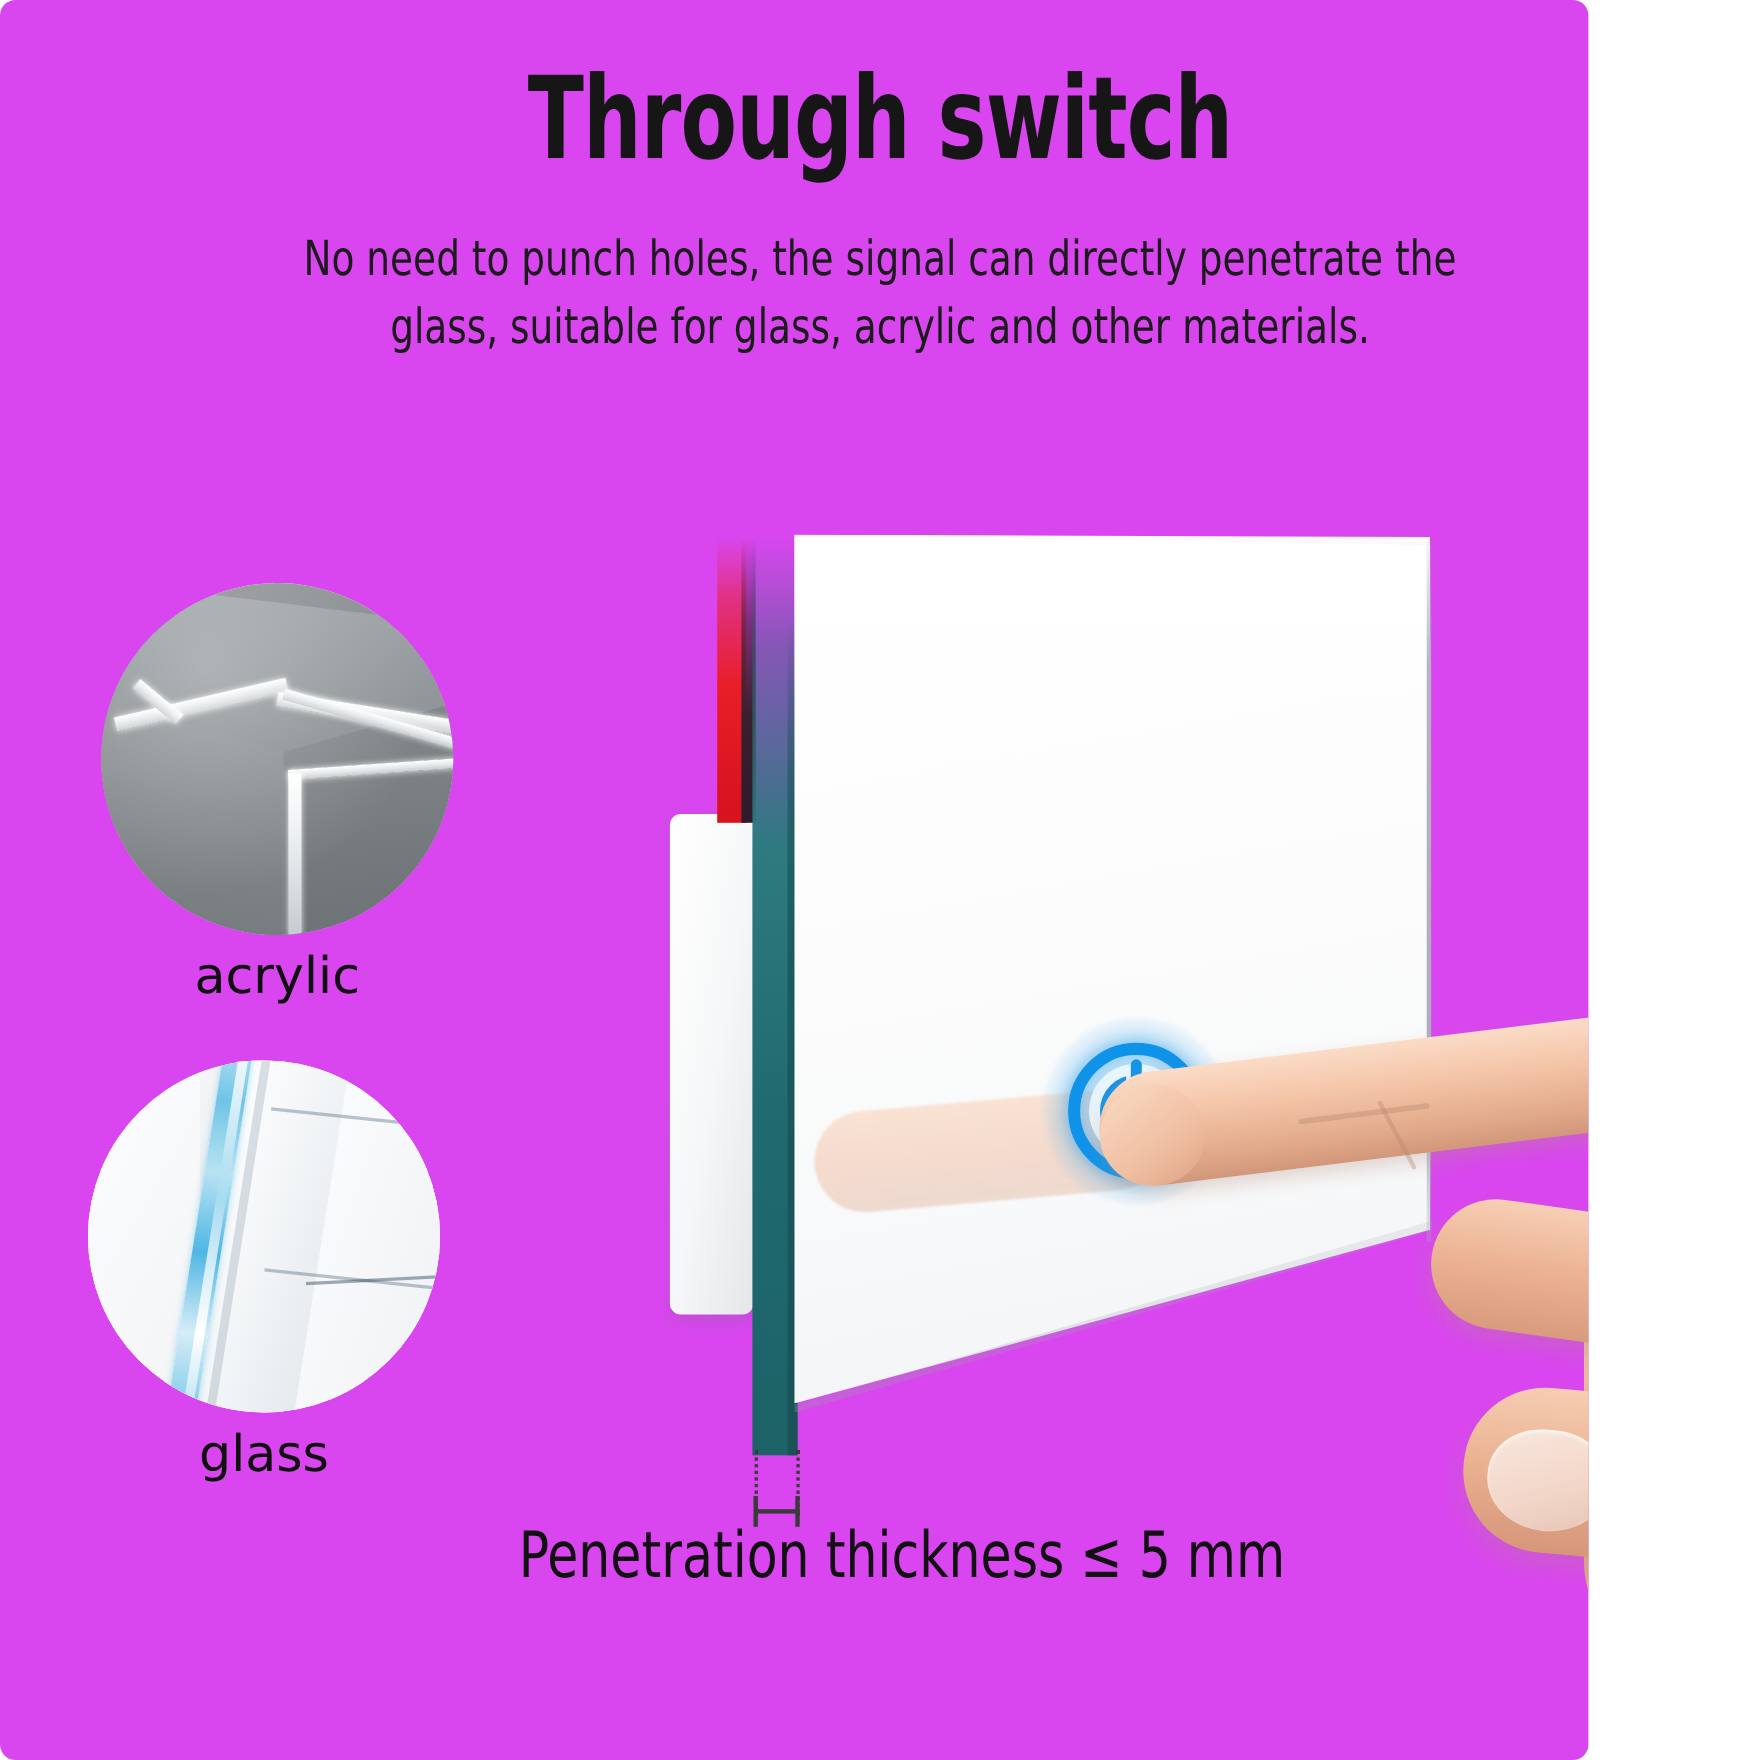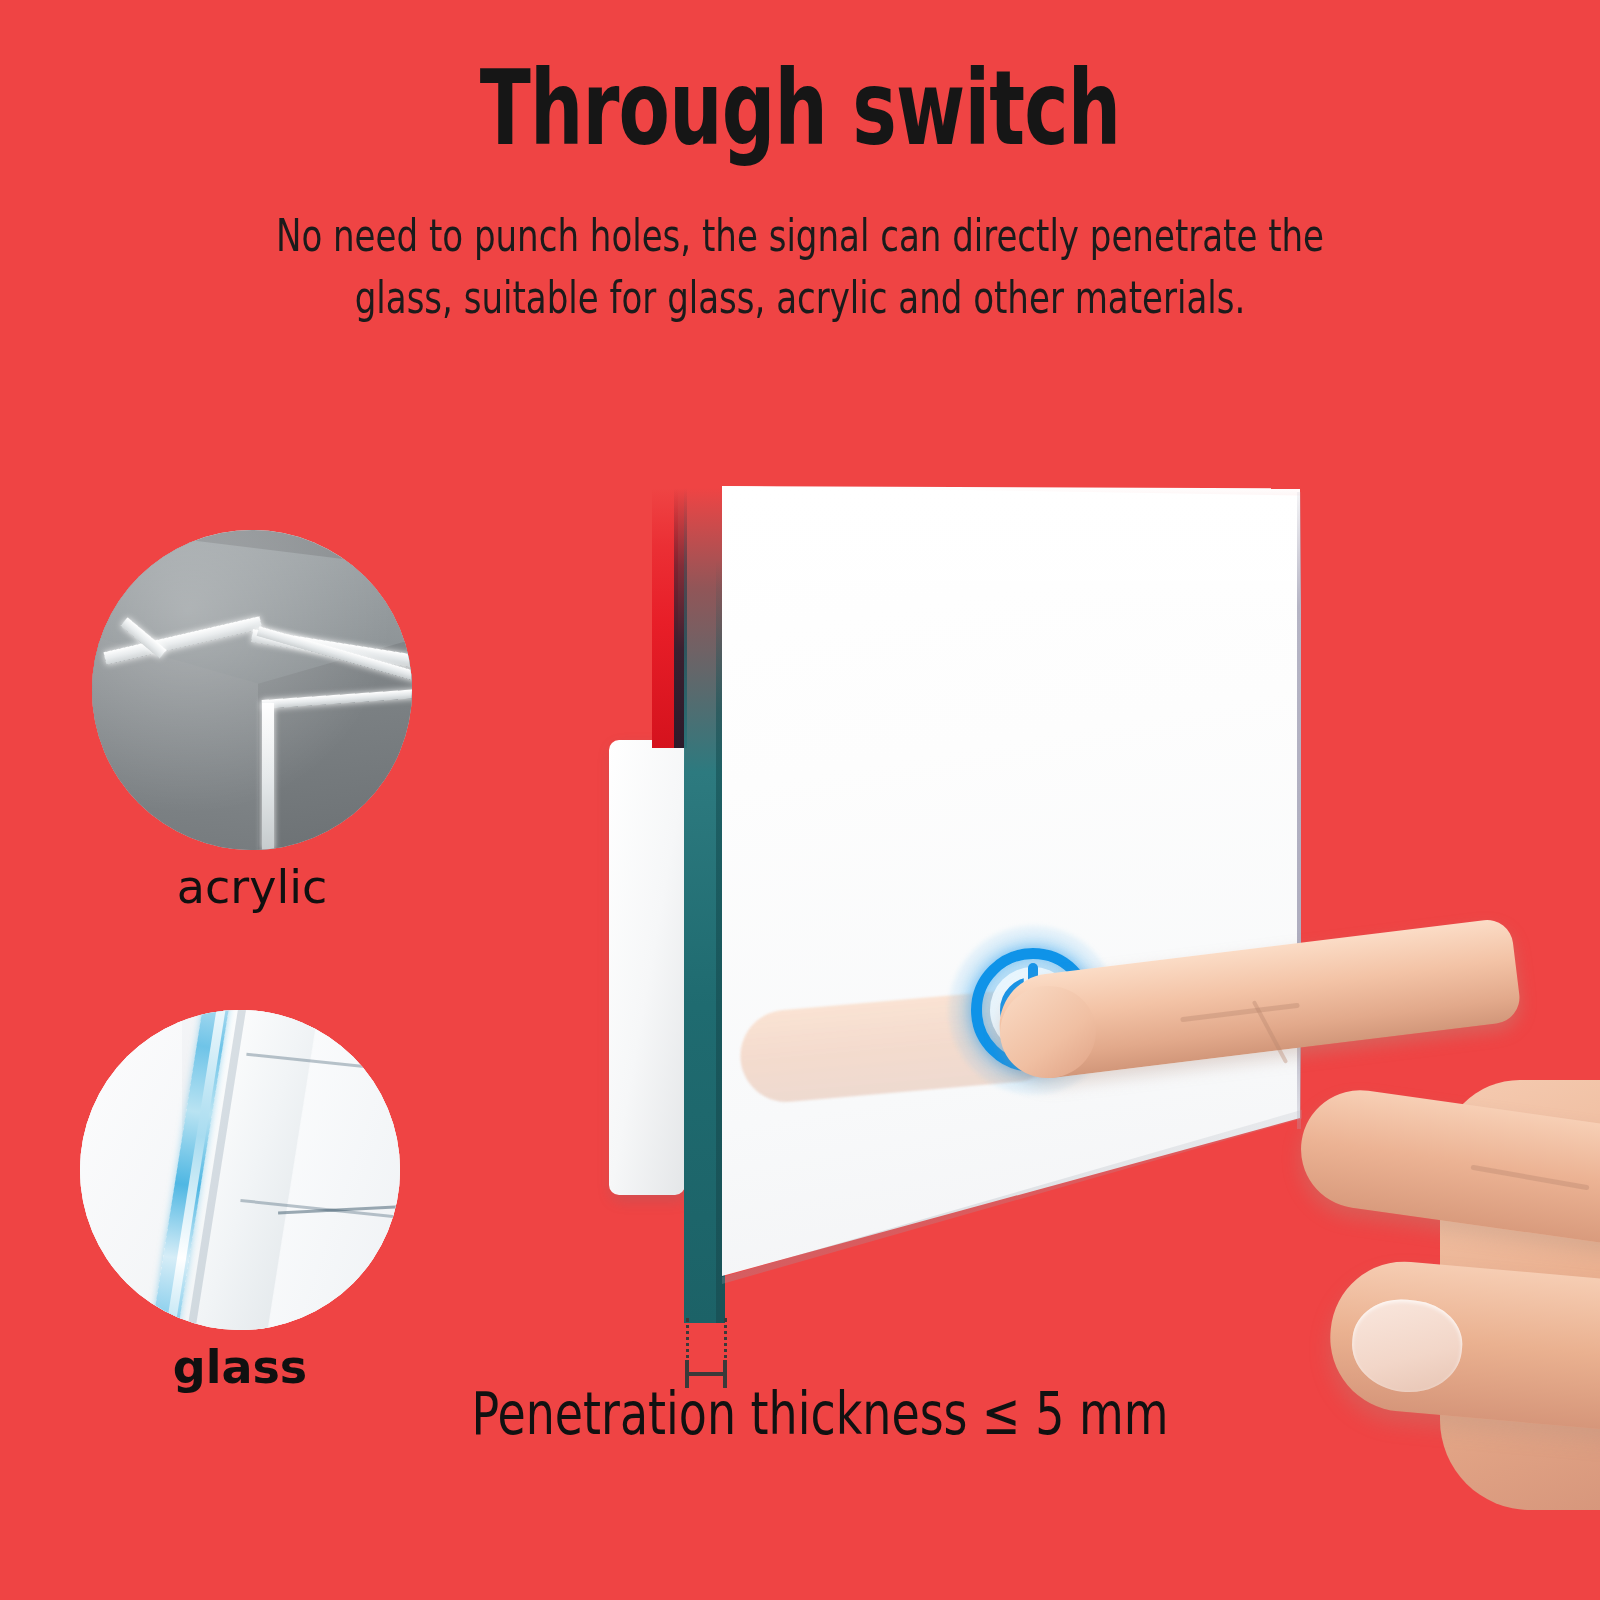--- a/index.html
+++ b/index.html
@@ -5,24 +5,25 @@
   html, body {
     margin: 0;
     padding: 0;
     background: #ffffff;
   }
   body {
     font-family: "Liberation Sans", sans-serif;
   }
   #page {
     position: relative;
-    width: 1600px;
+    width: 1444px;
     height: 1600px;
-    background: #ef4444;
+    background: #d946ef;
     overflow: hidden;
+    border-radius: 14px;
   }
 
   
   .title {
     position: absolute;
     left: 0;
     top: 52px;
     width: 1600px;
     text-align: center;
     font-family: "Liberation Sans Narrow", "DejaVu Sans Condensed", "Liberation Sans", sans-serif;
@@ -405,21 +406,21 @@
         <div class="edge edge-c"></div>
         <div class="edge edge-d"></div>
         <div class="edge edge-e"></div>
         <div class="edge edge-v"></div>
         <div class="sheen"></div>
       </div>
     </div>
     <div class="caption">acrylic</div>
   </div>
 
-  <div class="inset" style="left:80px; top:1010px;font-weight:bold;">
+  <div class="inset" style="left:80px; top:964px;">
     <div class="circle">
       <div class="glass-art">
         <div class="blank"></div>
         <div class="pane-b"></div>
         <div class="pane-a"></div>
         <div class="edge-cyan"></div>
         <div class="edge-cyan2"></div>
         <div class="streak s1"></div>
         <div class="streak s2"></div>
         <div class="streak s3"></div>

